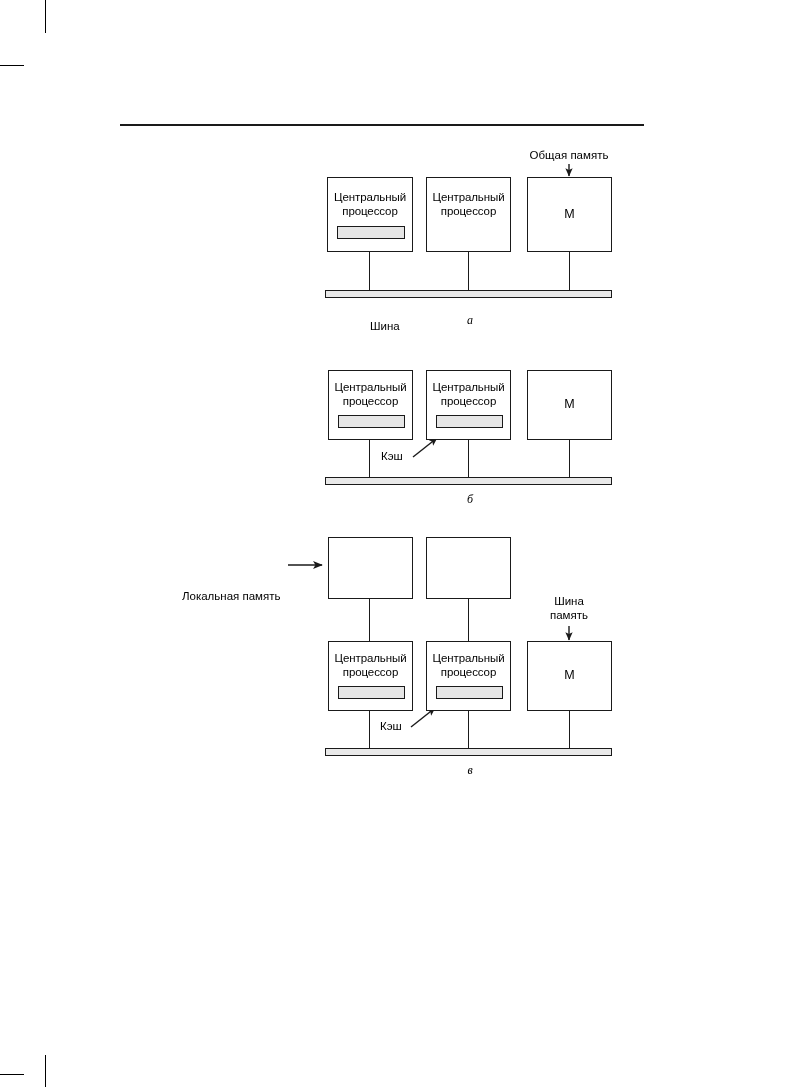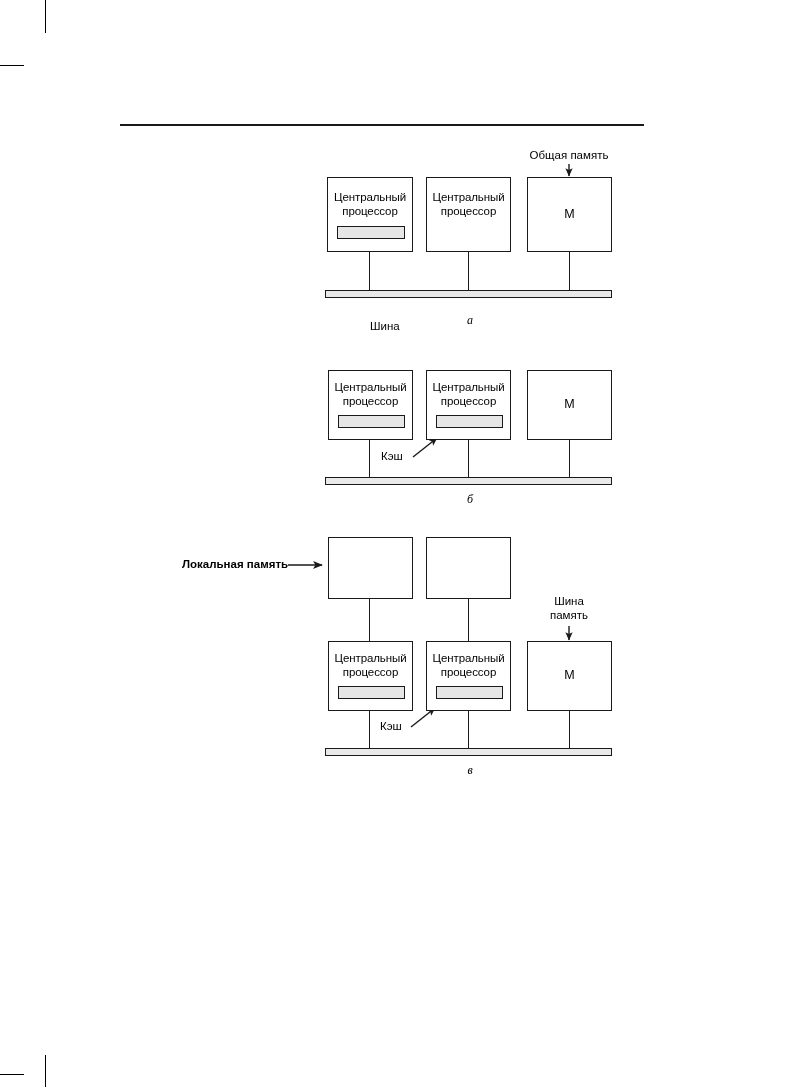--- a/index.html
+++ b/index.html
@@ -190,21 +190,21 @@
 
     <div class="anno" style="left:381px; top:450px; width:60px;">Кэш</div>
 
     <div class="busbar" style="left:325px; top:477px; width:287px; height:8px;"></div>
 
     <div class="caption" style="left:440px; top:492px; width:60px;">б</div>
   </div>
 
   <div>
 
-    <div class="anno" style="left:182px; top:558px; width:110px;font-weight:bold;">Локальная память</div>
+    <div class="anno" style="left:182px; top:590px; width:110px;">Локальная память</div>
 
     <div class="box" style="left:328px; top:537px; width:85px; height:62px;"></div>
     <div class="vline" style="left:369px; top:599px; height:47px;"></div>
 
     <div class="box" style="left:426px; top:537px; width:85px; height:62px;"></div>
     <div class="vline" style="left:468px; top:599px; height:47px;"></div>
 
     <div class="anno center" style="left:519px; top:595px; width:100px;">Шина
 память</div>
 

